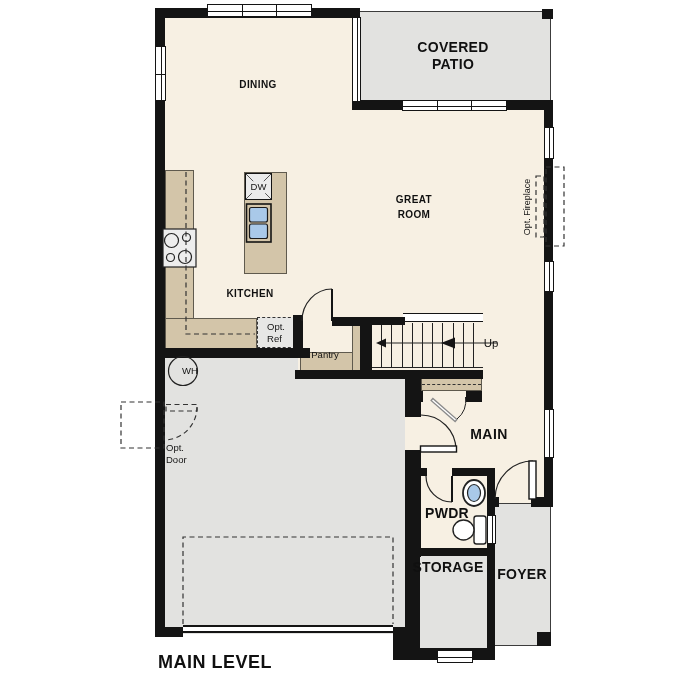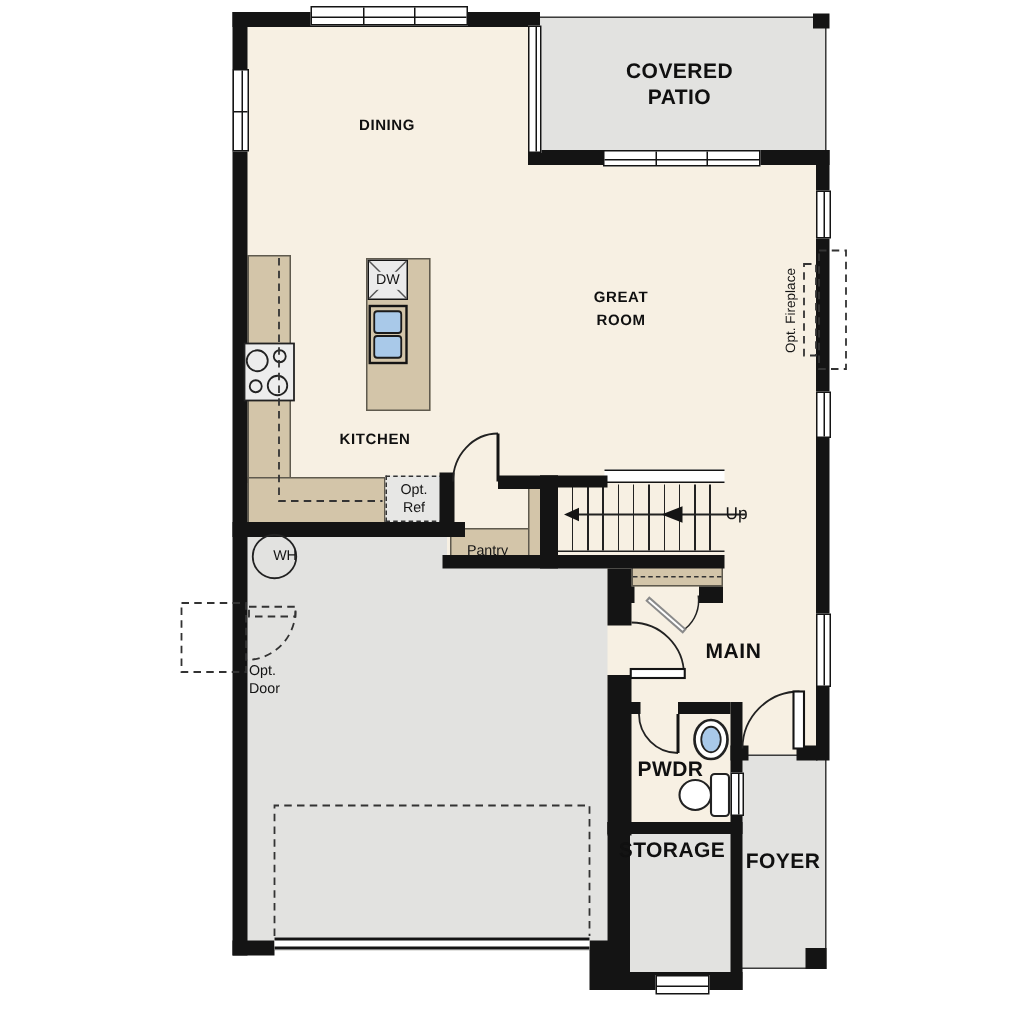--- a/index.html
+++ b/index.html
@@ -18,21 +18,21 @@
   .win .dv-hm { position:absolute; left:0; right:0; top:50%; height:1px; background:#141414; }
   .garage-door { background:#fff; border-top:2px solid var(--wall,#141414); border-bottom:2px solid var(--wall,#141414); }
   .railing { background:#fff; border-top:1.5px solid var(--wall,#141414); border-bottom:1.5px solid var(--wall,#141414); }
   .treads { background-image:repeating-linear-gradient(to right, transparent 0, transparent 9.2px, #222 9.2px, #222 10.2px); border-bottom:1.2px solid #222; }
   .dashed-box { border:1.5px dashed #333; background:#e7e7e5; }
   .dw-box { background:#ebebeb; border:1px solid #141414; }
   .shelf-rod { position:absolute; left:0; right:0; top:6px; border-top:1.3px dashed #333; }
   .lbl { position:absolute; transform:translate(-50%,-50%); font-weight:bold; color:#101010; white-space:nowrap; text-align:center; }
   .lbl-lg { font-size:10px; letter-spacing:.4px; line-height:1.45; }
   .lbl-md { font-size:14px; letter-spacing:.3px; line-height:1.2; }
-  .lbl-sm { position:absolute; transform:translate(-50%,-50%); font-size:9.5px; color:#141414; white-space:nowrap; text-align:center; line-height:1.22; }
+  .lbl-sm { position:absolute; transform:translate(-50%,-50%); font-size:9.5px; color:#141414; white-space:nowrap; text-align:left; line-height:1.22; }
   .lbl-left { position:absolute; font-size:9.5px; color:#141414; white-space:nowrap; line-height:1.25; }
   .lbl-title { position:absolute; font-weight:bold; font-size:18px; letter-spacing:.5px; color:#101010; white-space:nowrap; }
   .lbl-rot { position:absolute; transform:translate(-50%,-50%) rotate(-90deg); font-size:9px; color:#141414; white-space:nowrap; }
   svg .ln { stroke:#222; fill:none; stroke-width:1.2; }
   svg .dash { stroke:#333; fill:none; stroke-width:1.2; stroke-dasharray:5 3.5; }
 </style>
 </head>
 <body>
 
 <div id="plan">
@@ -166,22 +166,23 @@
   </div>
   <div class="lbl lbl-md" style="left:453px;top:56px">
     <span style="display:block">COVERED</span>
     <span style="display:block">PATIO</span>
   </div>
   <div class="lbl lbl-lg" style="left:250px;top:294px">KITCHEN</div>
   <div class="lbl lbl-lg" style="left:489px;top:434px;font-size:14px">MAIN</div>
   <div class="lbl lbl-md" style="left:447px;top:513px">PWDR</div>
   <div class="lbl lbl-md" style="left:448px;top:567px">STORAGE</div>
   <div class="lbl lbl-md" style="left:522px;top:574px">FOYER</div>
+  <div class="lbl-title" style="left:158px;top:652px">MAIN LEVEL</div>
   <div class="lbl-sm" style="left:491px;top:343px;font-size:11.5px">Up</div>
-  <div class="lbl-sm" style="left:325px;top:368px">Pantry</div>
+  <div class="lbl-sm" style="left:325px;top:355px">Pantry</div>
   <div class="lbl-sm" style="left:276px;top:333px">
     <span style="display:block">Opt.</span>
     <span style="display:block">Ref</span>
   </div>
   <div class="lbl-left" style="left:166px;top:442px">
     <span style="display:block">Opt.</span>
     <span style="display:block">Door</span>
   </div>
   <div class="lbl-sm" style="left:190px;top:371px">WH</div>
   <div class="lbl-sm" style="left:258.5px;top:187px;background:#ebebeb;padding:0 1px">DW</div>

